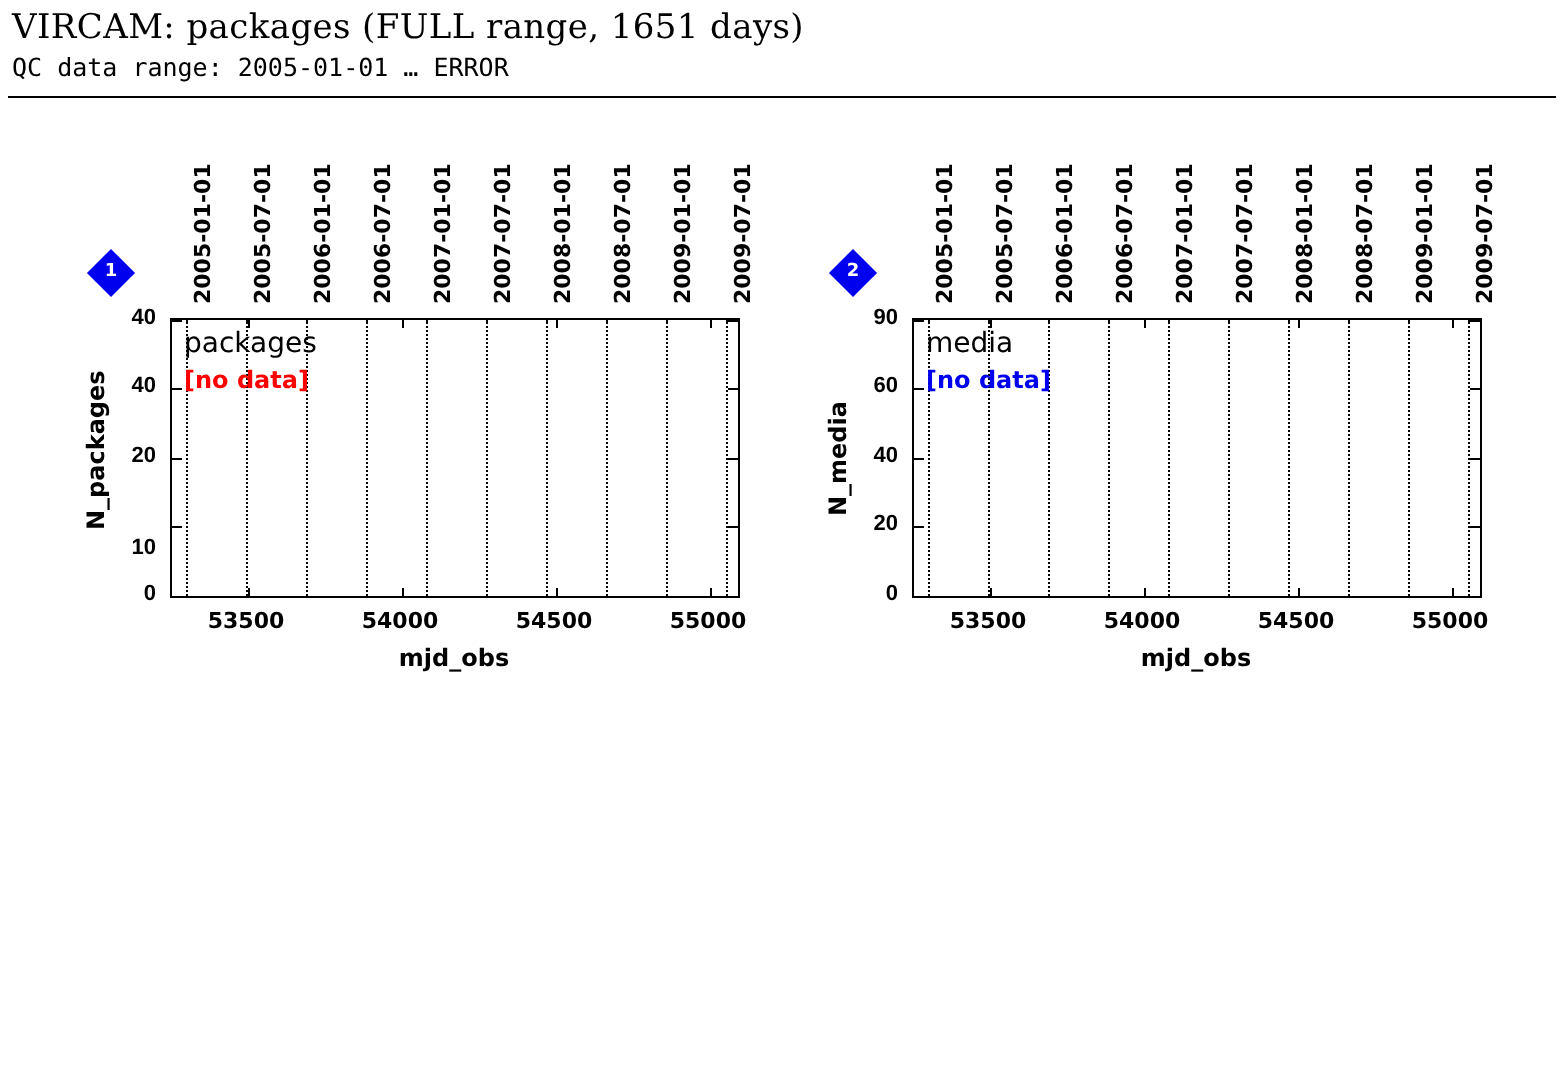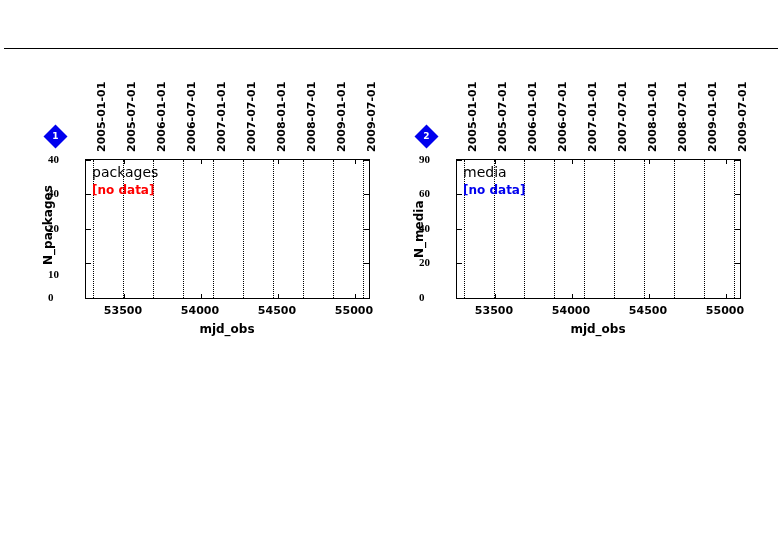--- a/index.html
+++ b/index.html
@@ -79,24 +79,24 @@
   .xtick-label {
     position: absolute;
     font-family: "DejaVu Sans", sans-serif;
     font-weight: bold;
     font-size: 11px;
     text-align: center;
     white-space: nowrap;
   }
   .ytick-label {
     position: absolute;
-    font-family: Liberation Serif, serif;
+    font-family: Liberation Sans, sans-serif;
     font-weight: bold;
     font-size: 11px;
-    text-align: left;
+    text-align: right;
     white-space: nowrap;
   }
   .xaxis-title {
     position: absolute;
     font-family: "DejaVu Sans", sans-serif;
     font-weight: bold;
     font-size: 12px;
     text-align: center;
     white-space: nowrap;
   }
@@ -159,20 +159,22 @@
     font-weight: bold;
     font-size: 11px;
     white-space: nowrap;
   }
 </style>
 </head>
 <body>
 
 <div class="page">
 
+  <div id="header-title">VIRCAM: packages (FULL range, 1651 days)</div>
+  <div id="header-subtitle">QC data range: 2005-01-01 … ERROR</div>
   <div id="header-rule"></div>
 
   <div class="panel">
 
     <div class="badge" style="left:47px; top:128px;"></div>
     <div class="badge-num" style="left:47px; top:128px;">1</div>
 
     <div class="date-label" style="left:95px; top:152px;">2005-01-01</div>
     <div class="date-label" style="left:125px; top:152px;">2005-07-01</div>
     <div class="date-label" style="left:155px; top:152px;">2006-01-01</div>

